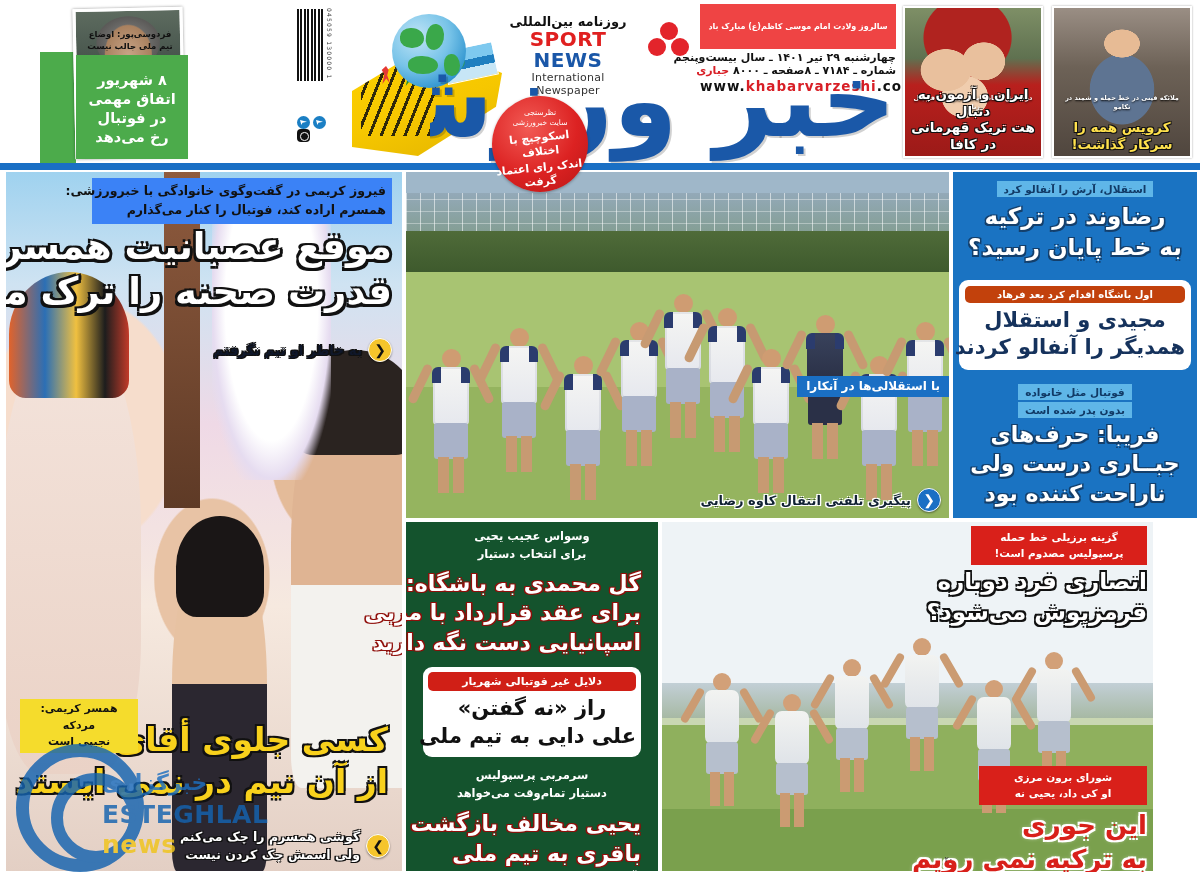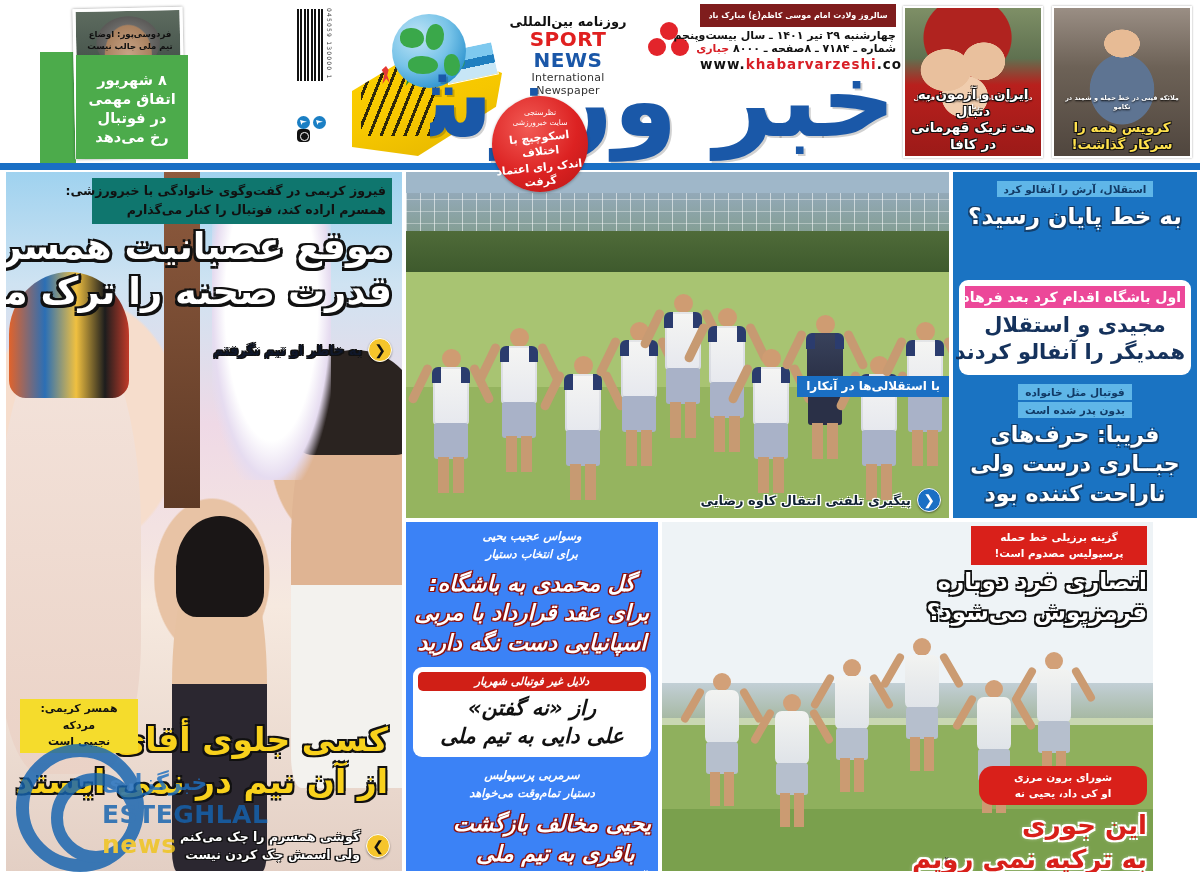--- a/index.html
+++ b/index.html
@@ -145,21 +145,21 @@
 
   .dot-cluster{ position:absolute; left:648px; top:22px; width:42px; height:38px; }
   .dot-cluster b{ position:absolute; width:18px; height:18px; border-radius:50%; background:#e3242b; }
   .dot-cluster b:nth-child(1){ left:12px; top:0; }
   .dot-cluster b:nth-child(2){ left:0; top:16px; }
   .dot-cluster b:nth-child(3){ left:23px; top:16px; }
 
   
   .info-block { position:absolute; left:700px; top:4px; width:196px; text-align:center; }
   .info-green {
-    background:#7f1d1d; color:#fff; font-size:8px; font-weight:bold; padding:7px 2px;
+    background:#ef4444; color:#fff; font-size:8px; font-weight:bold; padding:18px 2px;
     letter-spacing:-.1px; white-space:nowrap; overflow:hidden;
   }
   .info-l1 { font-size:11px; color:#111; margin-top:2px; font-weight:bold; letter-spacing:-.2px; white-space:nowrap;}
   .info-l2 { font-size:11px; color:#111; font-weight:bold; letter-spacing:-.2px; white-space:nowrap;}
   .info-l2 .red { color:#d81f26; }
   .info-url { font-size:13.5px; font-weight:bold; direction:ltr; letter-spacing:1px; margin-top:1px; }
   .info-url .b { color:#111; } .info-url .r { color:#d81f26; }
 
   
   .logotype {
@@ -269,21 +269,21 @@
     background: linear-gradient(180deg,#dfb493 0 50%, #f3f2ee 50% 100%);
     border-radius: 40% 40% 8% 8%;
   }
   .lc-man::before{
     content:""; position:absolute; left:2%; top:-8%; width:96%; height:26%;
     background:#2a2320; border-radius:50% 50% 16% 16%;
   }
 
   .lc-kicker {
     position:absolute; right:10px; top:6px; width:300px;
-    background:#0f766e; color:#111; font-weight:bold;
+    background:#3b82f6; color:#111; font-weight:bold;
     font-size:12.5px; line-height:1.55; padding:3px 6px 4px; text-align:right;
     z-index:4;
   }
   .lc-kicker div { white-space:nowrap; }
   .lc-head {
     position:absolute; right:10px; top:52px; width:378px; text-align:right;
     font-size:37px; font-weight:bold; line-height:1.22; color:#ffffff;
     text-shadow: -2.5px -2.5px 0 #111, 2.5px -2.5px 0 #111, -2.5px 2.5px 0 #111,
                  2.5px 2.5px 0 #111, 0 3px 0 #111, 3px 0 0 #111;
     z-index:4; letter-spacing:-1px;
@@ -443,34 +443,34 @@
     font-size:23px; font-weight:bold; line-height:1.34; color:#ffffff;
     text-align:center; letter-spacing:-.5px;
     text-shadow: -1.5px -1.5px 0 #143f6b, 1.5px -1.5px 0 #143f6b,
                  -1.5px 1.5px 0 #143f6b, 1.5px 1.5px 0 #143f6b;
   }
   .rc-head div{ white-space:nowrap; }
   .rc-card {
     background:#fff; border-radius:9px; padding:6px 6px 8px; text-align:center;
   }
   .rc-card .rc-kick2{
-    display:block; background:#ec4899; color:#fff; font-weight:bold;
-    font-size:14px; padding:3px 4px; border-radius:0; margin-bottom:4px; white-space:nowrap;
+    display:block; background:#c2410c; color:#fff; font-weight:bold;
+    font-size:10px; padding:3px 4px; border-radius:5px; margin-bottom:4px; white-space:nowrap;
   }
   .rc-card .rc-h2{
     font-size:21px; font-weight:bold; line-height:1.3; color:#15325c; letter-spacing:-.5px;
   }
   .rc-card .rc-h2 div{ white-space:nowrap; }
   .rc-kick-stack{ text-align:center; }
   .rc-kick-stack .rc-kick{ display:block; margin:0 auto 2px; width:max-content; }
 
   
   .red-col {
     position:absolute; left:406px; top:352px; width:252px; height:350px;
-    background:#3b82f6; color:#fff; padding:6px 7px;font-style:italic;
+    background:#14532d; color:#fff; padding:6px 17px;
   }
   .red-kick { text-align:center; font-size:11.5px; font-weight:bold; line-height:1.55; }
   .red-head {
     text-align:center; font-size:22px; font-weight:bold; line-height:1.34; margin-top:5px;
     letter-spacing:-.5px;
     text-shadow: -1.4px -1.4px 0 #8f0f0a, 1.4px -1.4px 0 #8f0f0a,
                  -1.4px 1.4px 0 #8f0f0a, 1.4px 1.4px 0 #8f0f0a;
   }
   .red-head div{ white-space:nowrap; }
   .red-card {
@@ -512,21 +512,21 @@
   }
   .br-head{
     position:absolute; right:6px; top:44px; width:220px; text-align:right; z-index:4;
     font-size:23px; font-weight:bold; line-height:1.34; color:#fff; letter-spacing:-.5px;
     text-shadow: -1.8px -1.8px 0 #111, 1.8px -1.8px 0 #111, -1.8px 1.8px 0 #111, 1.8px 1.8px 0 #111;
   }
   .br-head div{ white-space:nowrap; }
   .br-kick2{
     position:absolute; right:6px; top:244px; width:168px; z-index:4;
     background:#d9201a; color:#fff; text-align:center; font-weight:bold;
-    font-size:10.5px; line-height:1.55; padding:3px 5px;border-radius:14px;
+    font-size:10.5px; line-height:1.55; padding:3px 5px;
   }
   .br-head2{
     position:absolute; right:6px; top:286px; width:236px; text-align:right; z-index:4;
     font-size:26px; font-weight:bold; line-height:1.32; color:#d8201a; letter-spacing:-.6px;
     text-shadow: -1.8px -1.8px 0 #fff, 1.8px -1.8px 0 #fff, -1.8px 1.8px 0 #fff,
                  1.8px 1.8px 0 #fff, 0 0 5px #fff;
   }
   .br-head2 div{ white-space:nowrap; }
   .br-pg{ position:absolute; right:200px; bottom:8px; font-size:8px; color:#333; z-index:5;}
 
@@ -817,20 +817,21 @@
       </div>
     </div>
 
     <div class="right-col">
 
       <div class="rc-block" style="top:6px">
         <div style="text-align:center">
           <span class="rc-kick">استقلال، آرش را آنفالو کرد</span>
         </div>
         <div class="rc-head">
+          <div>رضاوند در ترکیه</div>
           <div>به خط پایان رسید؟</div>
         </div>
       </div>
 
       <div class="rc-block" style="top:108px">
         <div class="rc-card">
           <span class="rc-kick2">اول باشگاه اقدام کرد بعد فرهاد</span>
           <div class="rc-h2">
             <div>مجیدی و استقلال</div>
             <div>همدیگر را آنفالو کردند</div>

